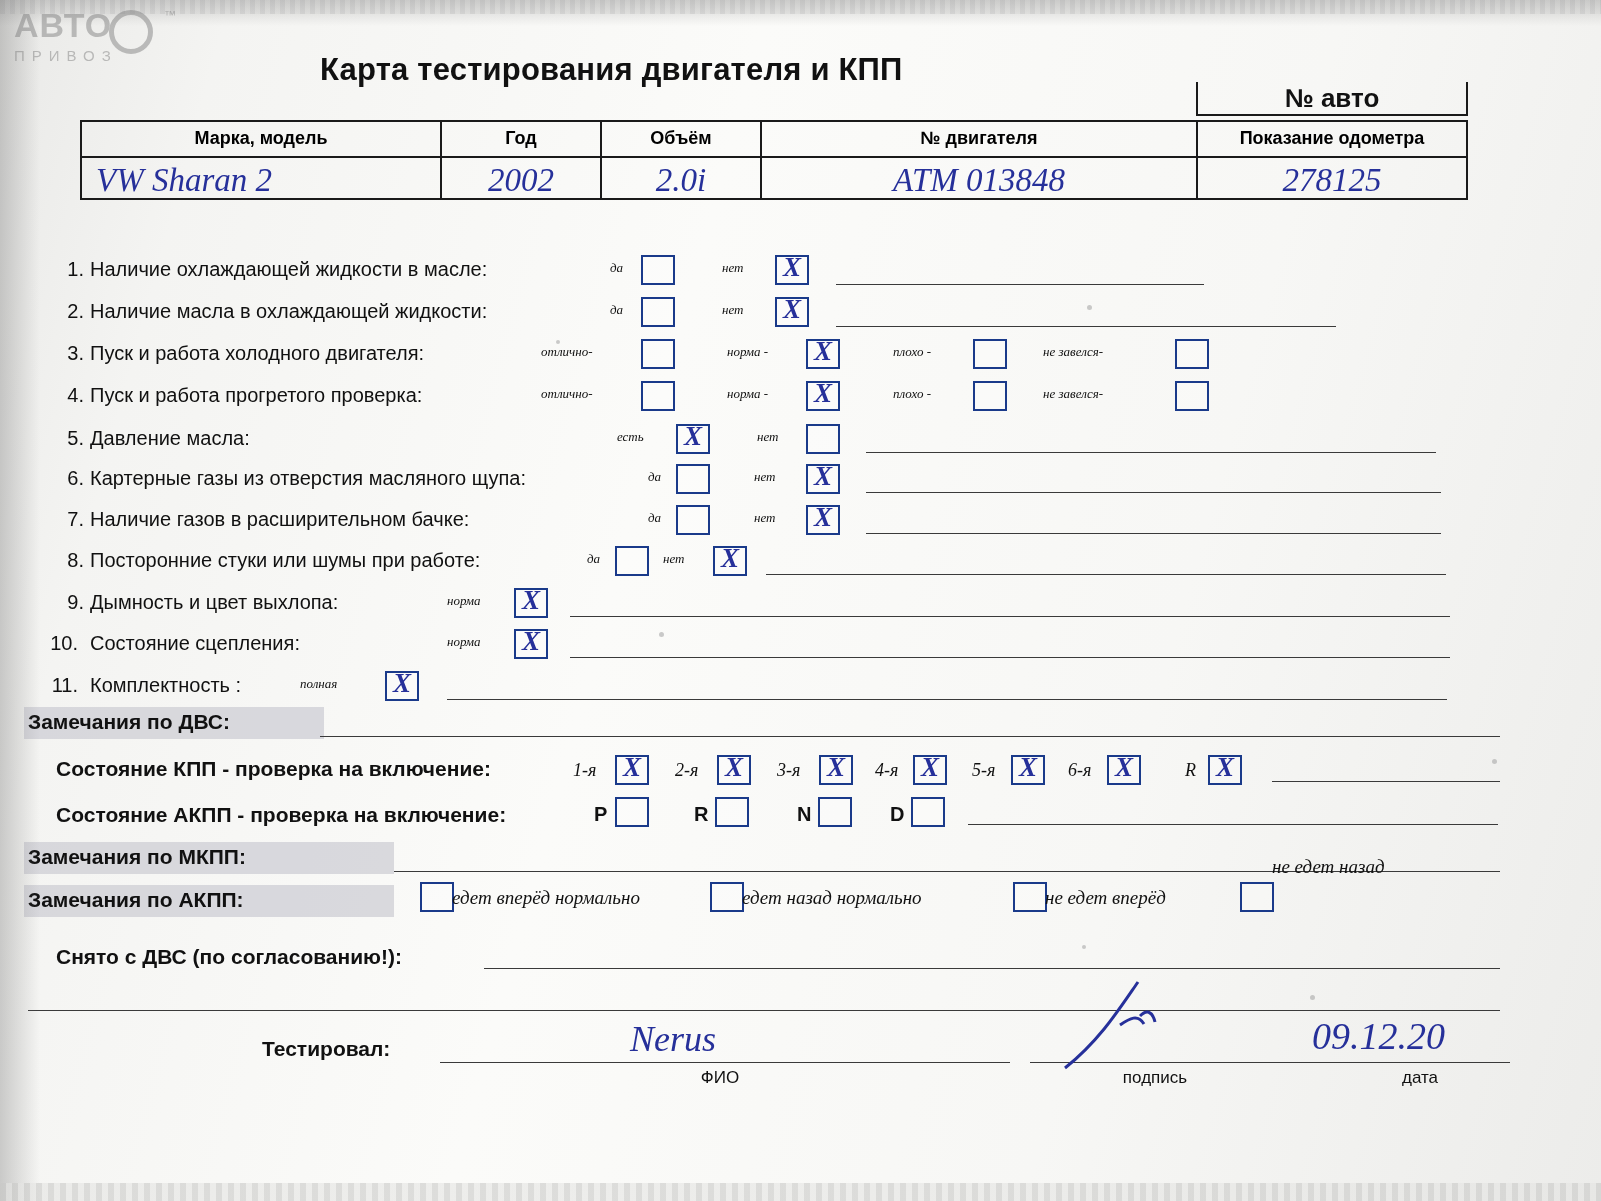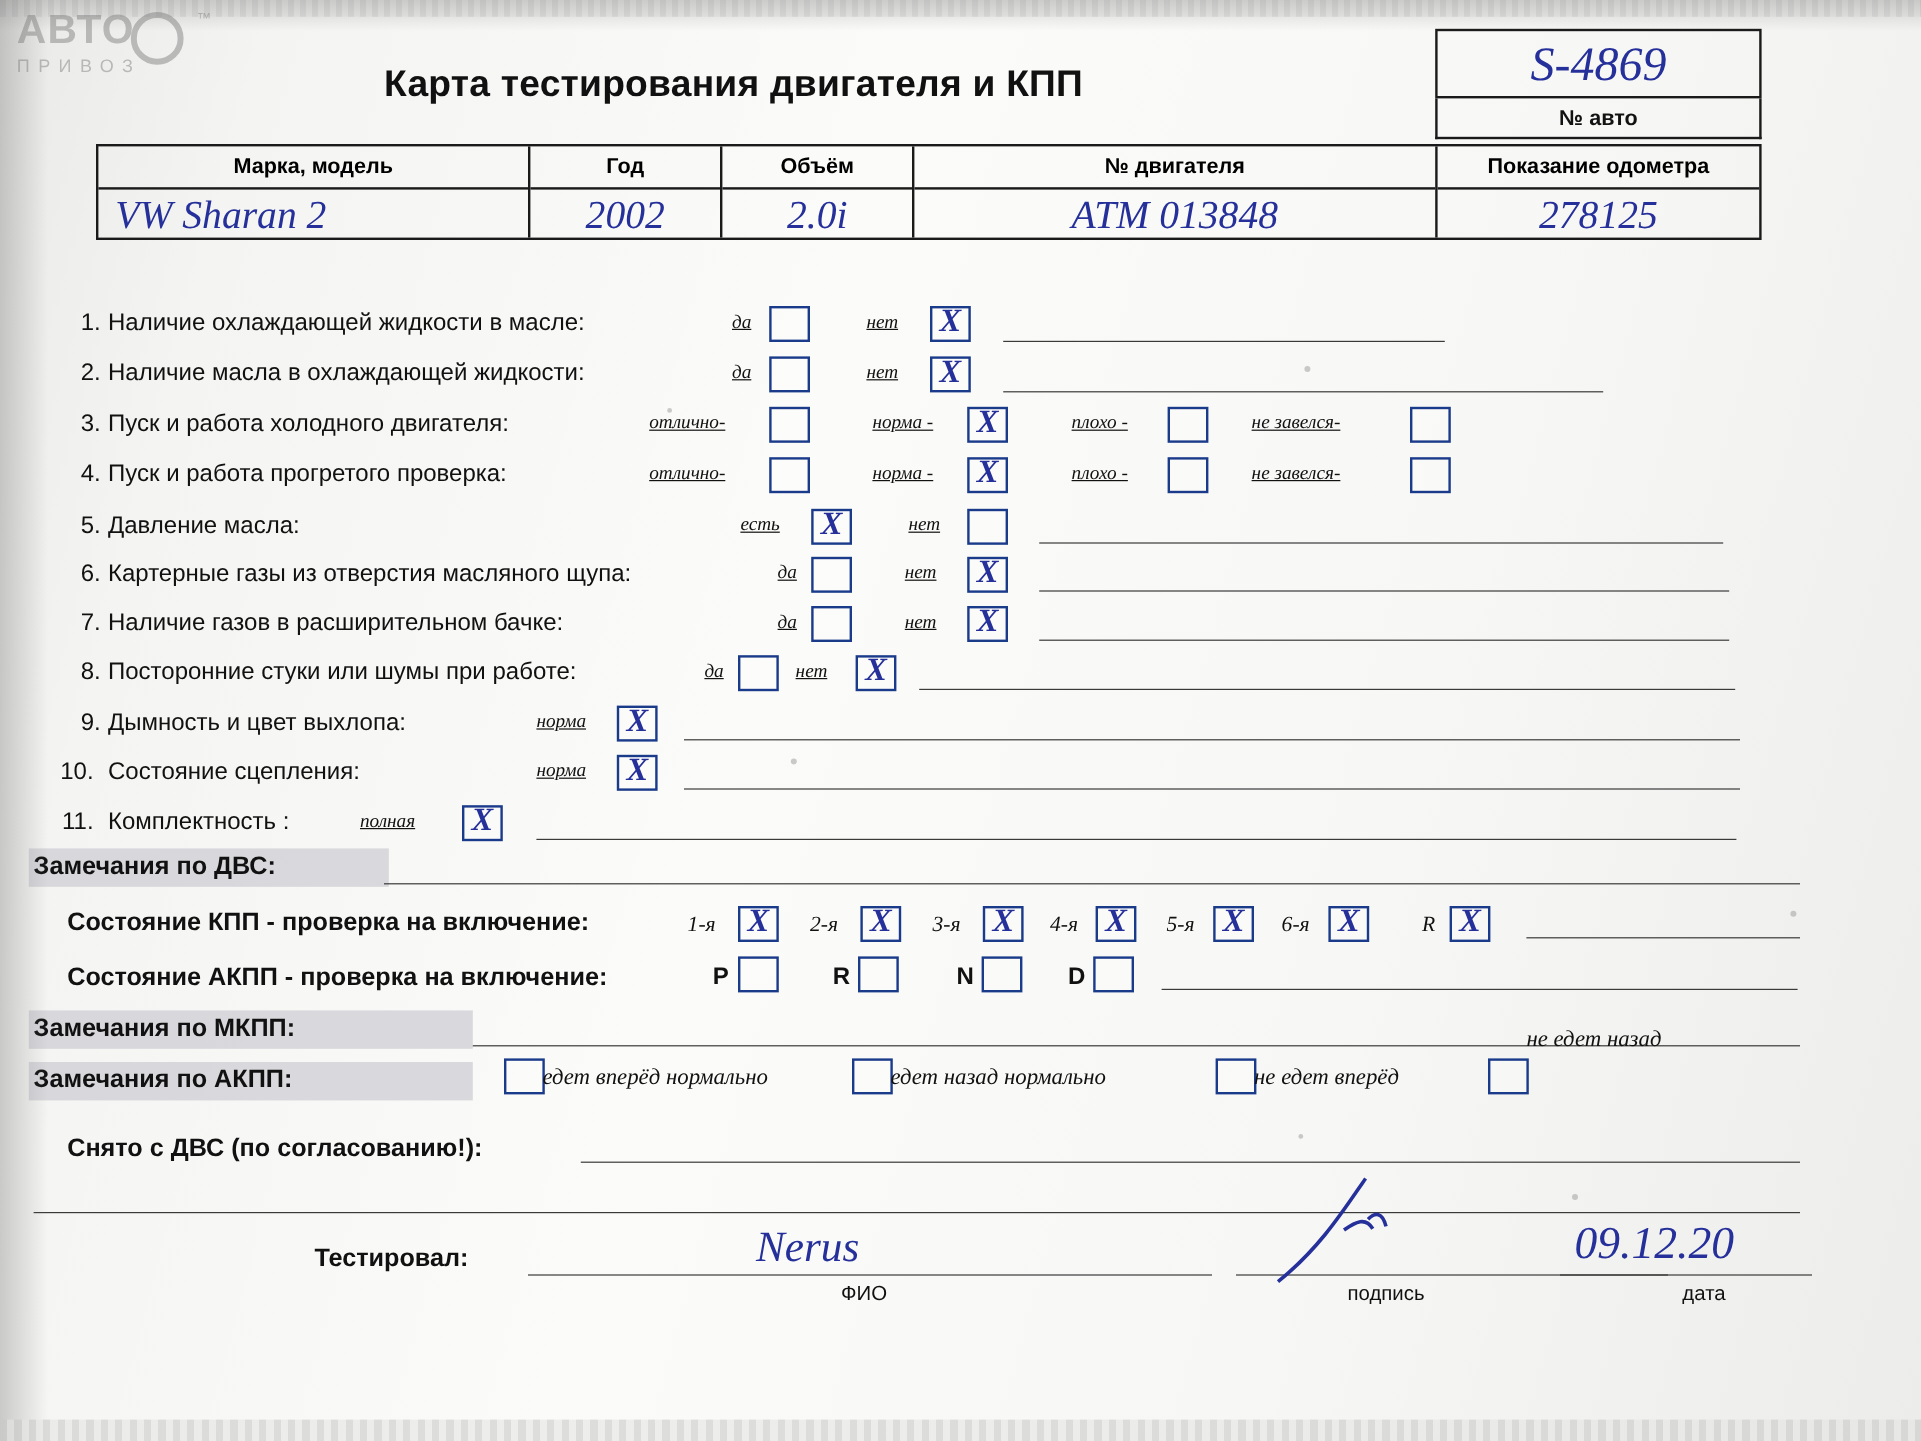--- a/index.html
+++ b/index.html
@@ -52,32 +52,32 @@
     position:absolute;left:320px;top:52px;margin:0;
     font-size:31px;font-weight:bold;color:#111;letter-spacing:.2px;
     font-family:"Liberation Sans",sans-serif;
   }
 
   
   .nbox{position:absolute;border:2px solid #1a1a1a;box-sizing:border-box;}
   #numbox{left:1196px;top:24px;width:272px;height:58px;}
   #numbox .val{font-size:40px;line-height:56px;text-align:center;}
   #numlabel{left:1196px;top:82px;width:272px;height:34px;border-top:none;}
-  #numlabel .lab{font-size:18px;font-weight:bold;text-align:center;line-height:32px;}
+  #numlabel .lab{font-size:26px;font-weight:bold;text-align:center;line-height:32px;}
 
   
   #hdr{position:absolute;left:80px;top:120px;width:1388px;height:80px;border:2px solid #1a1a1a;box-sizing:border-box;}
   #hdr .cell{position:absolute;top:0;height:100%;box-sizing:border-box;border-right:2px solid #1a1a1a;}
   #hdr .cell:last-child{border-right:none;}
   #hdr .hl{height:34px;line-height:32px;text-align:center;font-size:18px;font-weight:bold;border-bottom:2px solid #1a1a1a;}
   #hdr .hv{height:44px;line-height:44px;font-size:33px;padding-left:14px;white-space:nowrap;}
   #hdr .hv.c{text-align:center;padding-left:0;}
   .num{position:absolute;width:38px;text-align:right;font-size:20px;color:#111;}
   .qtext{position:absolute;font-size:20px;color:#111;white-space:nowrap;}
-  .opt{position:absolute;font-size:16px;color:#111;font-family:"Liberation Serif",serif;font-style:italic;white-space:nowrap;text-decoration:underline;}
+  .opt{position:absolute;font-size:13px;color:#111;font-family:"Liberation Serif",serif;font-style:italic;white-space:nowrap;}
   .box{position:absolute;width:34px;height:30px;border:2px solid #1a3a8a;box-sizing:border-box;background:rgba(255,255,255,.25);}
   .box.chk:after{
     content:"X";position:absolute;left:0;right:0;top:-5px;text-align:center;
     font-family:"Liberation Serif",serif;font-style:italic;font-size:27px;color:#26309a;font-weight:bold;
   }
   .rule{position:absolute;height:0;border-bottom:1.6px solid #3a3a3a;}
 
   .sect{position:absolute;font-size:21px;font-weight:bold;color:#111;white-space:nowrap;}
   .greybar{position:absolute;background:rgba(205,205,212,.75);}
 
@@ -98,23 +98,20 @@
 
   <div id="logo">
     <div class="l1">АВТО</div>
     <div class="ring"></div>
     <div class="tm">™</div>
     <div class="l2">ПРИВОЗ</div>
   </div>
 
   <h1 id="title">Карта тестирования двигателя  и КПП</h1>
 
-  <div class="nbox" id="numbox">
-    <div class="val ink">S-4869</div>
-  </div>
   <div class="nbox" id="numlabel">
     <div class="lab print">№ авто</div>
   </div>
 
   <div id="hdr">
     <div class="cell" style="left:0;width:360px;">
       <div class="hl">Марка, модель</div>
       <div class="hv ink">VW Sharan 2</div>
     </div>
     <div class="cell" style="left:360px;width:160px;">

